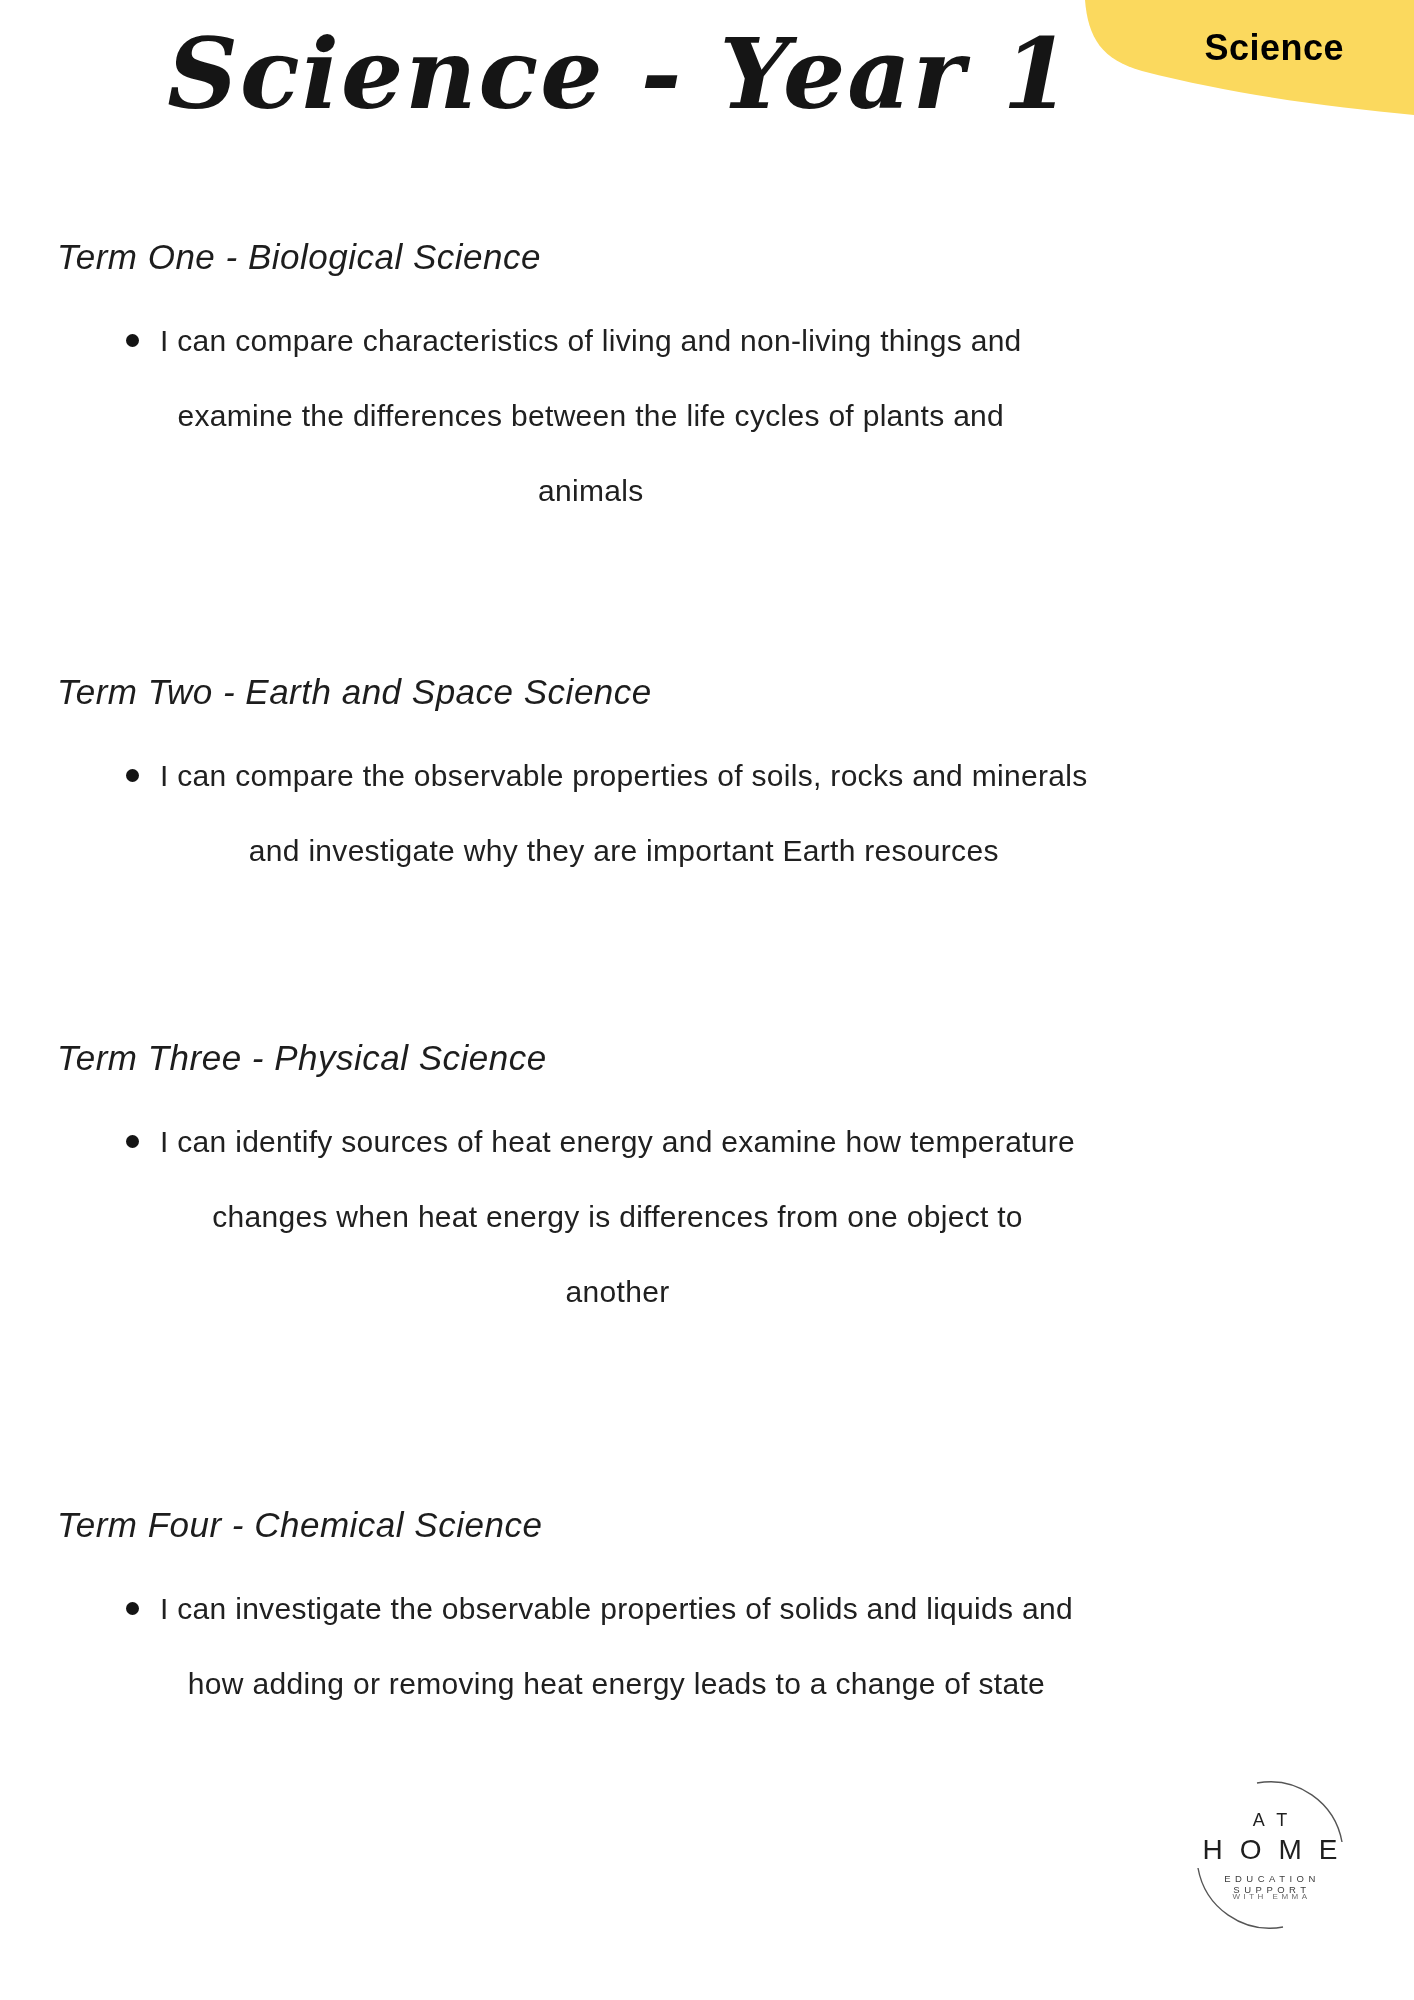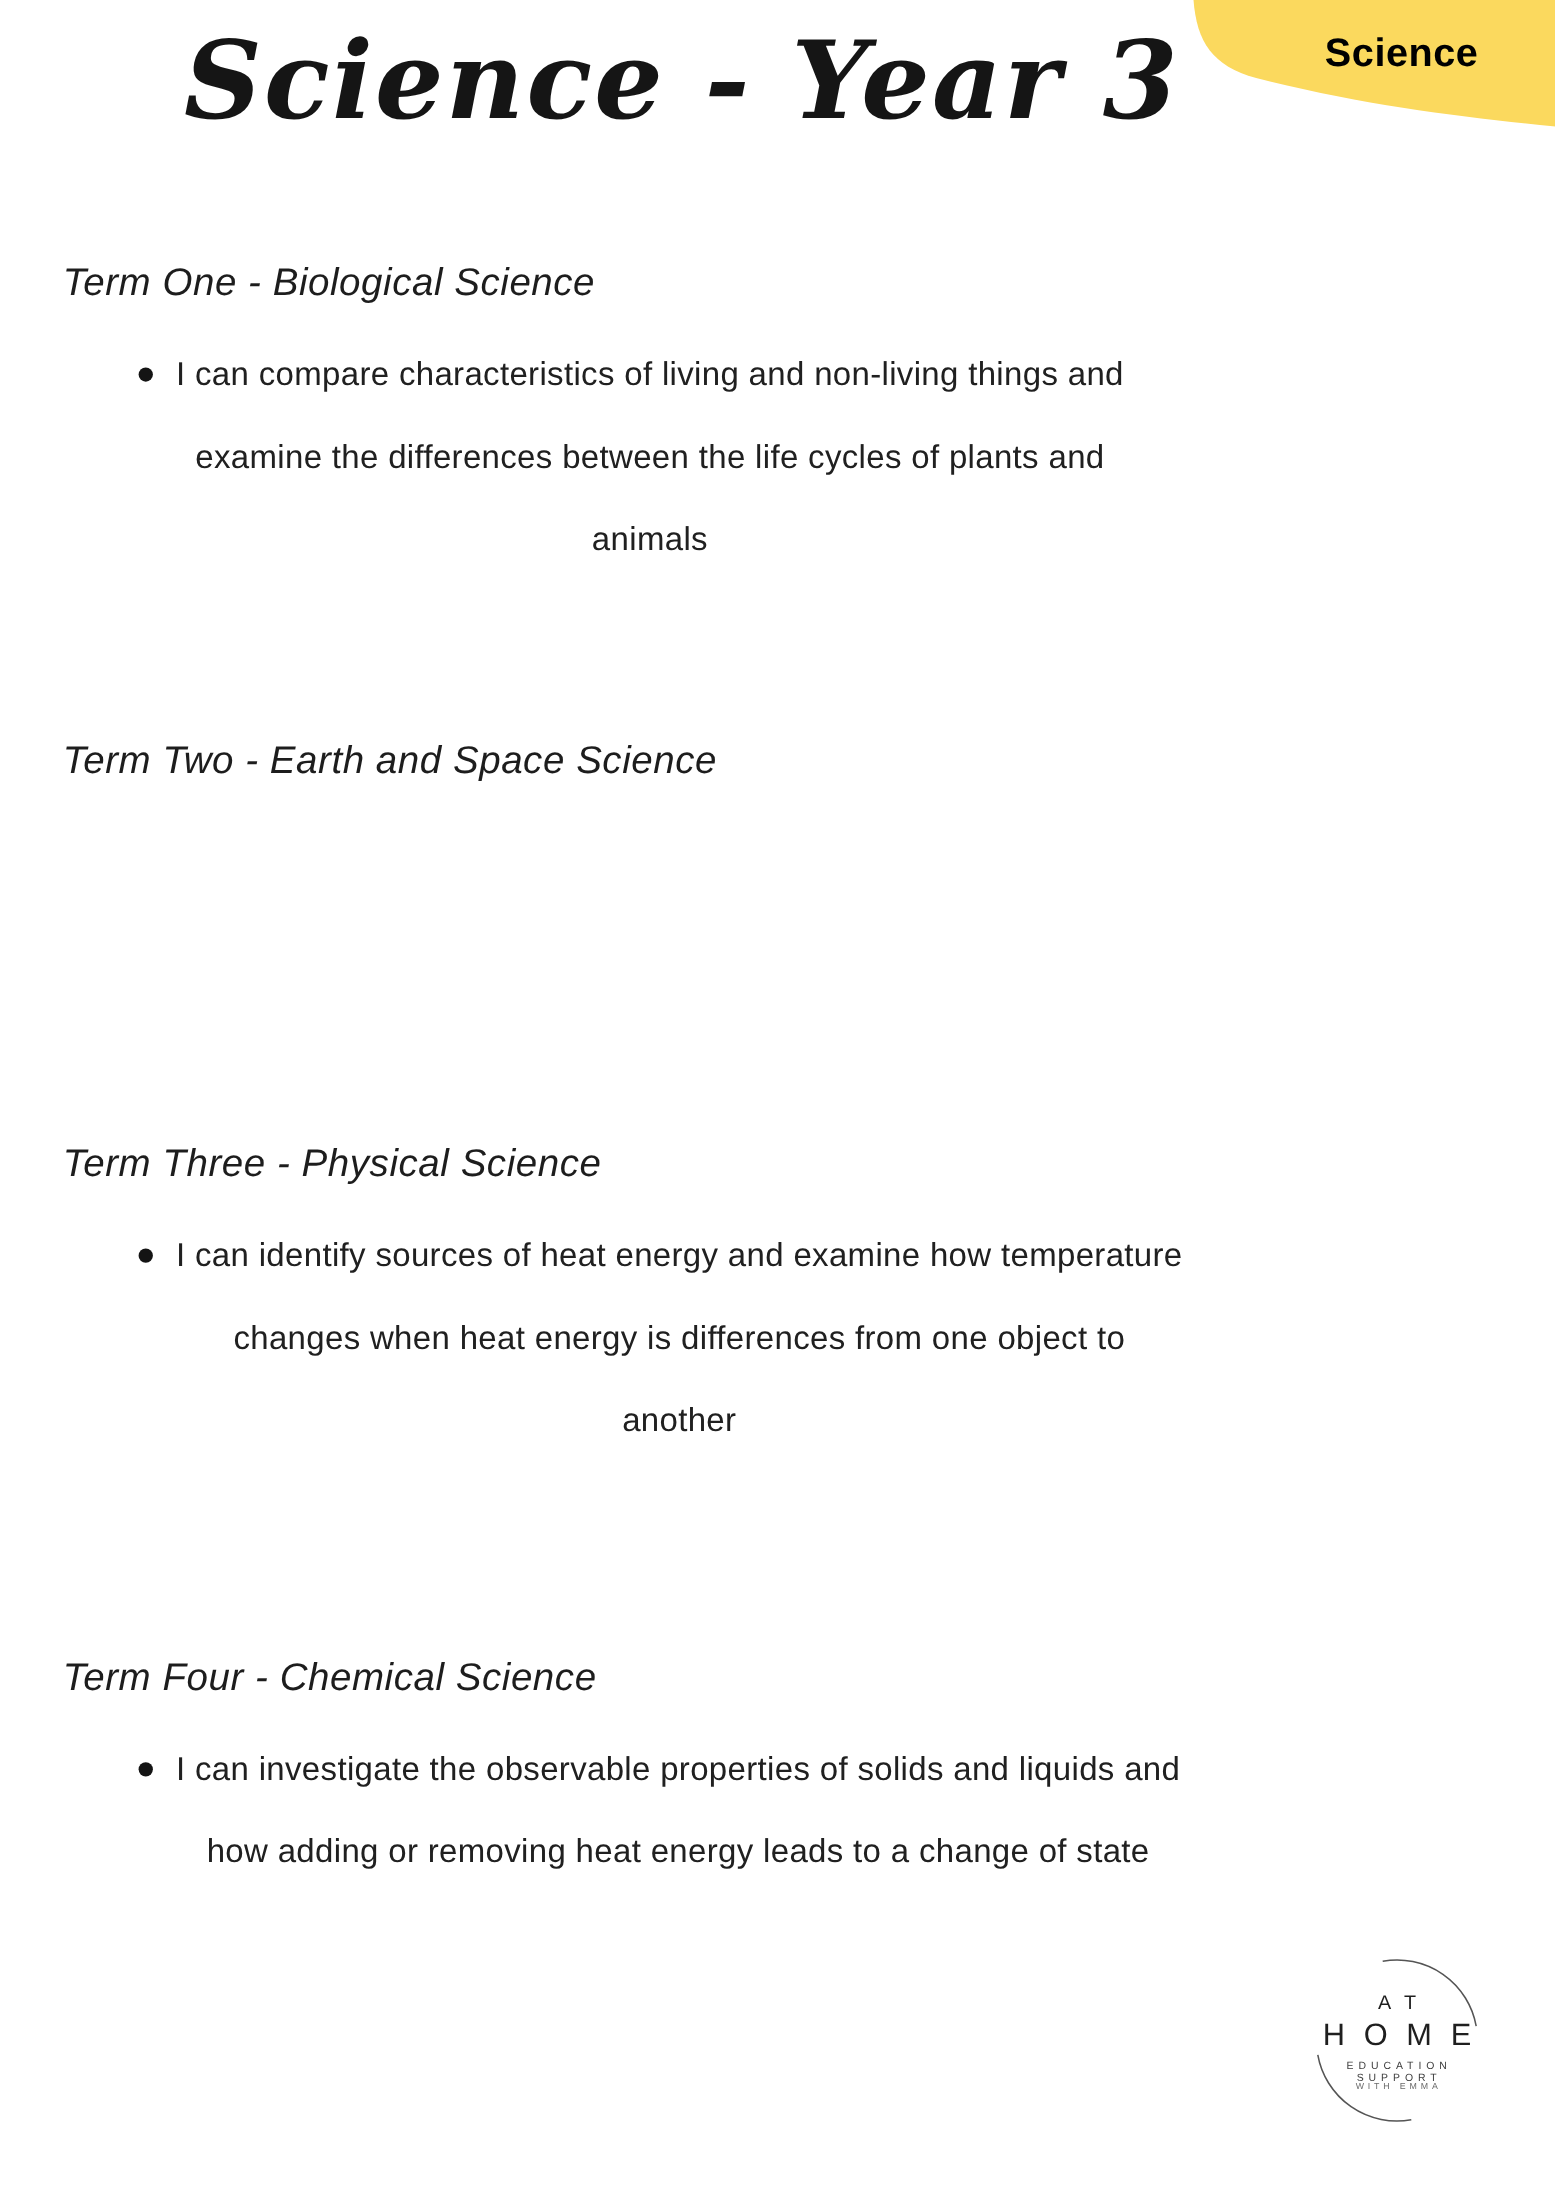--- a/index.html
+++ b/index.html
@@ -108,33 +108,37 @@
 </head>
 <body>
 
 <div class="page">
 
   <svg class="tab-shape" viewBox="0 0 334 130" aria-hidden="true">
     <path d="M5,0 C8,38 22,60 62,71 C160,96 252,107 334,115 L334,0 Z" fill="#FBD95E"></path>
   </svg>
   <div class="tab-label">Science</div>
 
-  <h1 class="page-title">Science - Year 3</h1>
+  <h1 class="page-title">Science - Year 1</h1>
 
   <section class="term s0">
     <h2 class="term-title">Term One - Biological Science</h2>
     <ul class="bullets">
       <li class="bline"><span class="dot"></span><span>I can compare characteristics of living and non-living things and</span></li>
       <li class="bline"><span>examine the differences between the life cycles of plants and</span></li>
       <li class="bline"><span>animals</span></li>
     </ul>
   </section>
 
   <section class="term s1">
     <h2 class="term-title">Term Two - Earth and Space Science</h2>
+    <ul class="bullets">
+      <li class="bline"><span class="dot"></span><span>I can compare the observable properties of soils, rocks and minerals</span></li>
+      <li class="bline"><span>and investigate why they are important Earth resources</span></li>
+    </ul>
   </section>
 
   <section class="term s2">
     <h2 class="term-title">Term Three - Physical Science</h2>
     <ul class="bullets">
       <li class="bline"><span class="dot"></span><span>I can identify sources of heat energy and examine how temperature</span></li>
       <li class="bline"><span>changes when heat energy is differences from one object to</span></li>
       <li class="bline"><span>another</span></li>
     </ul>
   </section>

